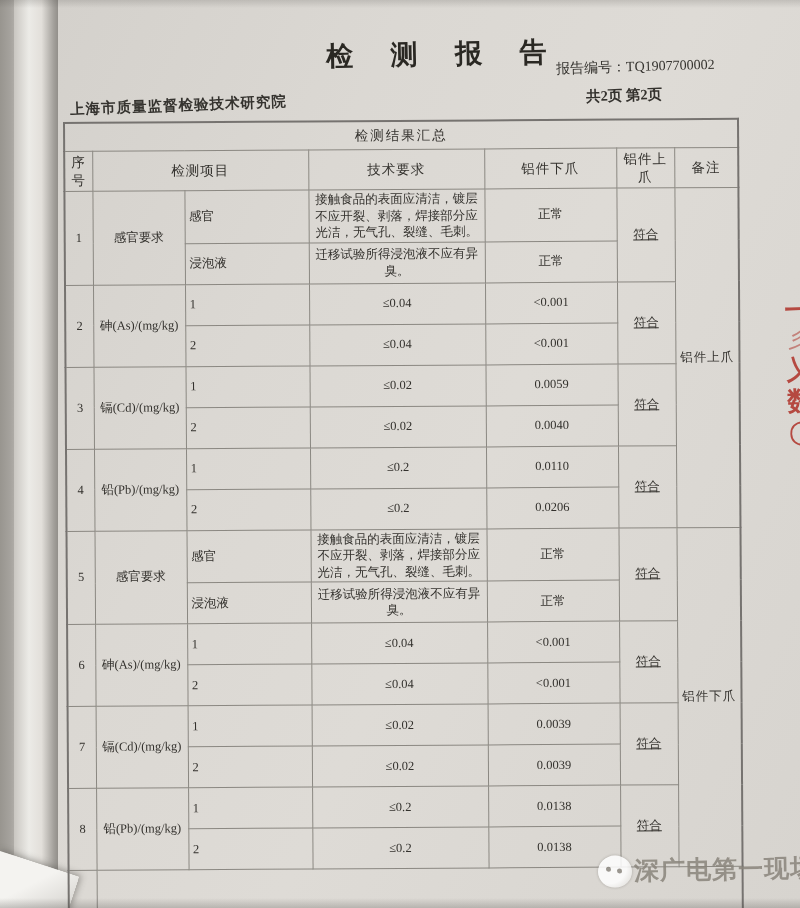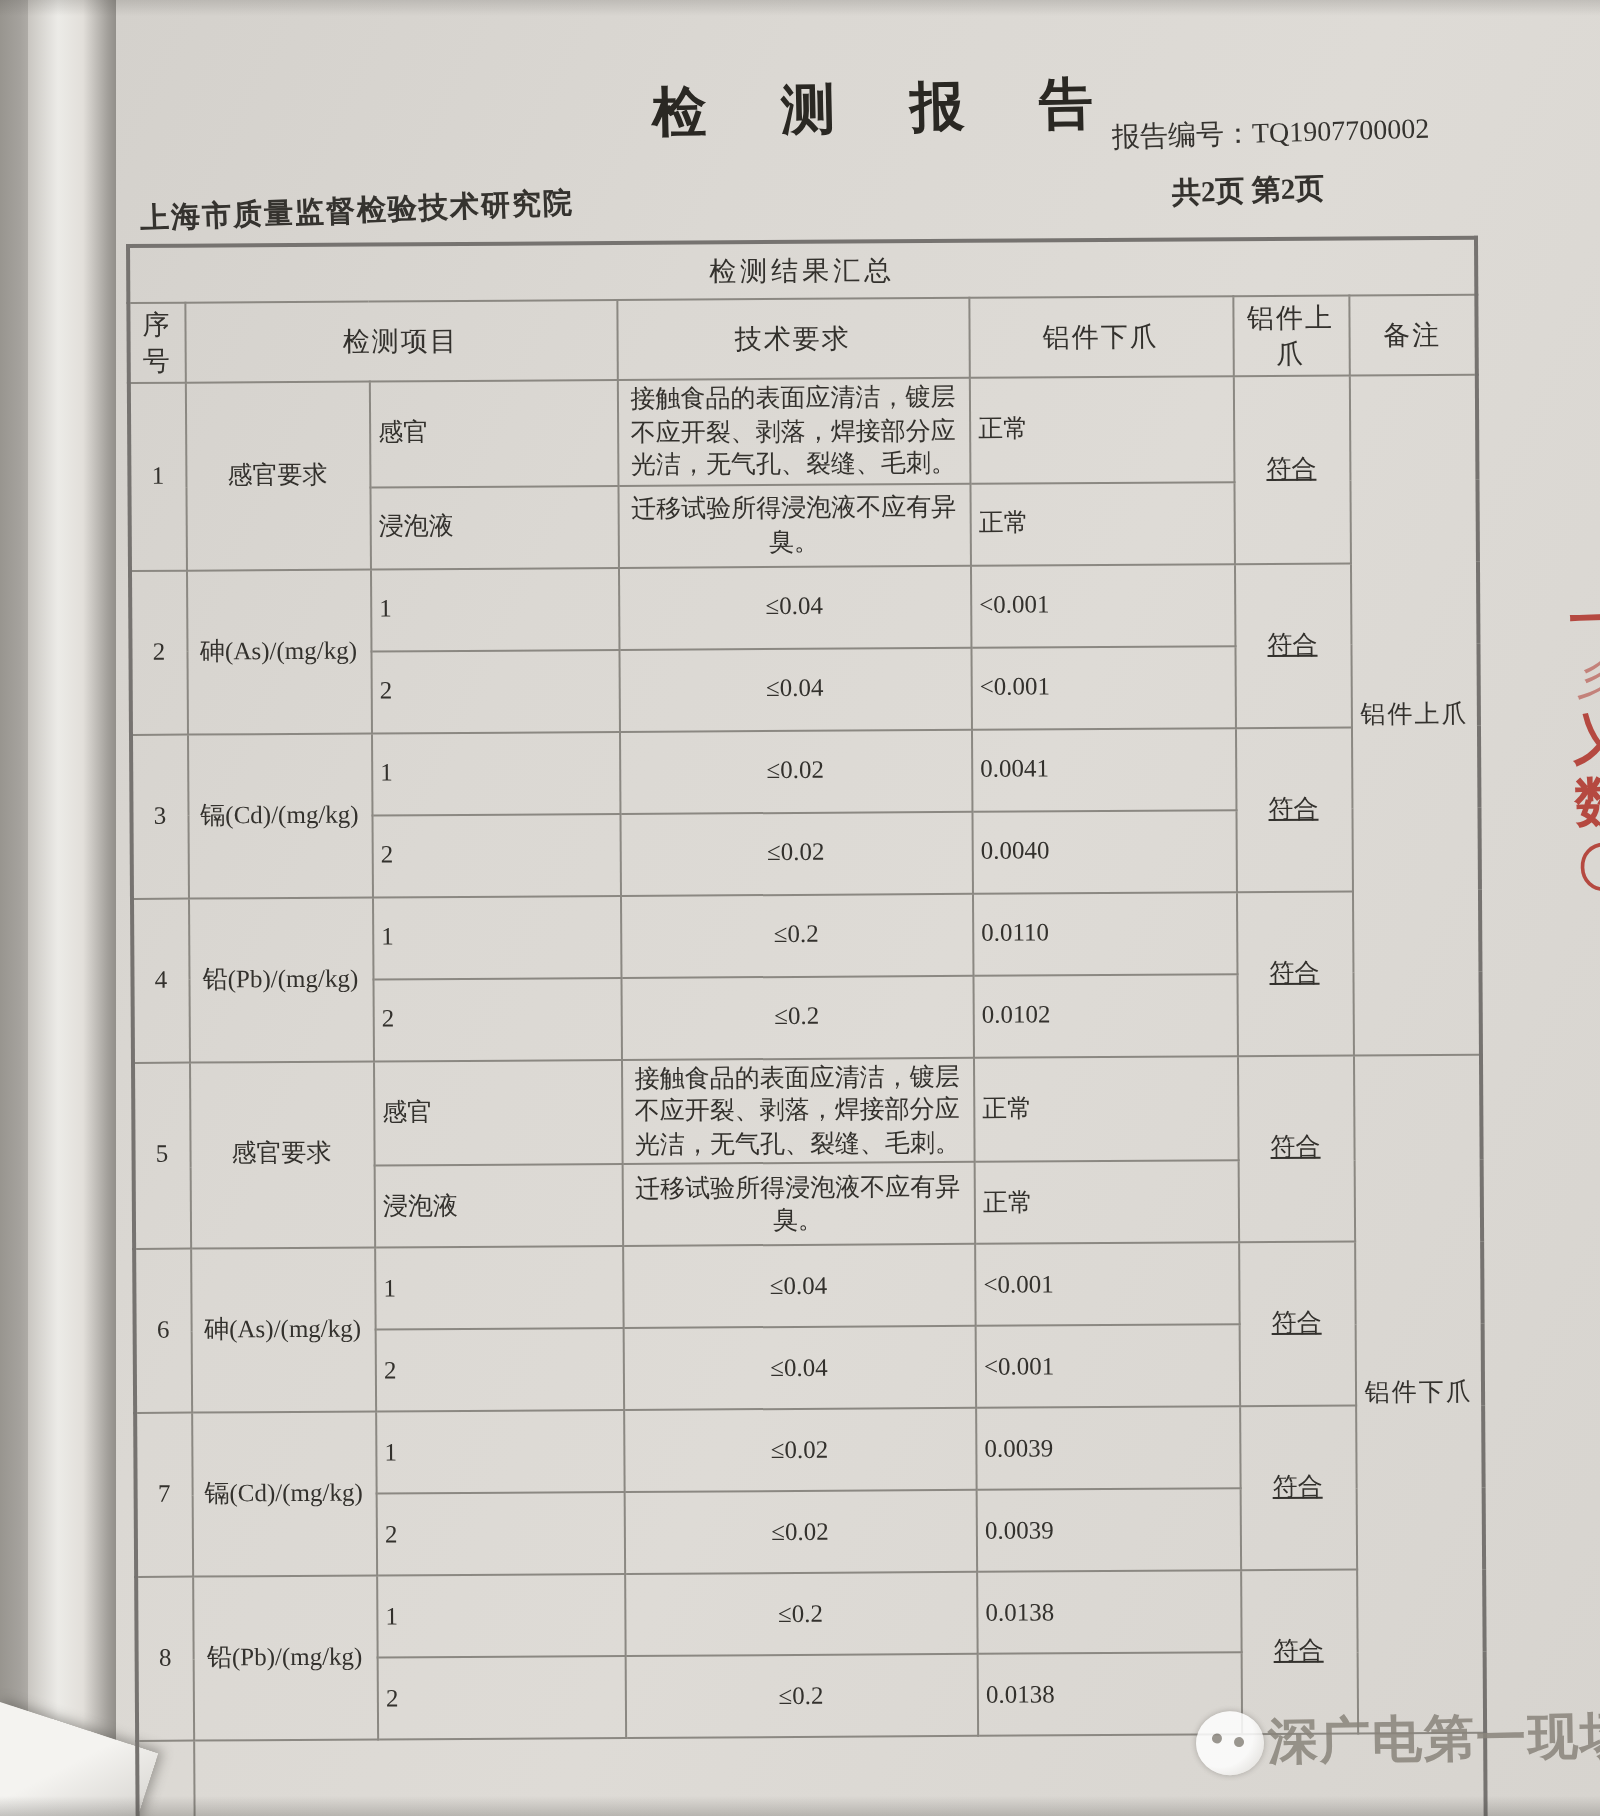--- a/index.html
+++ b/index.html
@@ -36,21 +36,21 @@
     font-weight:normal;font-size:12.5px;overflow:hidden;}
   table.report{border:2px solid #767370;}
   tr.cap-row td{height:25px;text-align:center;font-size:13.5px;letter-spacing:2px;}
   tr.head-row td{height:37px;text-align:center;font-size:13.5px;letter-spacing:1px;}
   tr.data-row td{height:38px;}
   .c-no{text-align:center;}
   .c-name{text-align:center;padding-left:4px;font-size:12px;}
   .c-sub{text-align:left;padding-left:6px;vertical-align:middle;}
   .c-req-text{text-align:center;font-size:12px;line-height:1.32;padding:2px 7px;}
   .c-req-num{text-align:center;}
-  .c-res{}
+  .c-res{text-align:center;}
   .c-judge{text-align:center;text-decoration:underline;}
   .c-remark{text-align:center;font-size:12px;letter-spacing:1px;}
   tr.cond-row td{height:104px;vertical-align:bottom;}
   .cond-label{font-size:11px;line-height:1.25;text-align:center;padding:0 2px 14px 2px;
     word-break:break-all;}
   .cond-text{font-size:13px;text-align:left;padding:0 6px 18px 8px;letter-spacing:.5px;}
 
   .watermark{position:absolute;left:598px;top:853px;display:flex;align-items:center;
     gap:2px;opacity:.85;transform:rotate(-1deg);}
   .wm-logo{width:34px;height:32px;border-radius:50%;flex:0 0 auto;
@@ -133,41 +133,41 @@
         <td class="c-sub">2</td>
         <td class="c-req-num">≤0.04</td>
         <td class="c-res">&lt;0.001</td>
       </tr>
 
       <tr class="data-row">
         <td class="c-no" rowspan="2">3</td>
         <td class="c-name" rowspan="2">镉(Cd)/(mg/kg)</td>
         <td class="c-sub">1</td>
         <td class="c-req-num">≤0.02</td>
-        <td class="c-res">0.0041</td>
+        <td class="c-res">0.0059</td>
         <td class="c-judge" rowspan="2">符合</td>
       </tr>
       <tr class="data-row">
         <td class="c-sub">2</td>
         <td class="c-req-num">≤0.02</td>
         <td class="c-res">0.0040</td>
       </tr>
 
       <tr class="data-row">
         <td class="c-no" rowspan="2">4</td>
         <td class="c-name" rowspan="2">铅(Pb)/(mg/kg)</td>
         <td class="c-sub">1</td>
         <td class="c-req-num">≤0.2</td>
         <td class="c-res">0.0110</td>
         <td class="c-judge" rowspan="2">符合</td>
       </tr>
       <tr class="data-row">
         <td class="c-sub">2</td>
         <td class="c-req-num">≤0.2</td>
-        <td class="c-res">0.0102</td>
+        <td class="c-res">0.0206</td>
       </tr>
 
       <tr class="data-row">
         <td class="c-no" rowspan="2">5</td>
         <td class="c-name" rowspan="2">感官要求</td>
         <td class="c-sub">感官</td>
         <td class="c-req-text">接触食品的表面应清洁，镀层不应开裂、剥落，焊接部分应光洁，无气孔、裂缝、毛刺。</td>
         <td class="c-res">正常</td>
         <td class="c-judge" rowspan="2">符合</td>
         <td class="c-remark" rowspan="8">铝件下爪</td>

